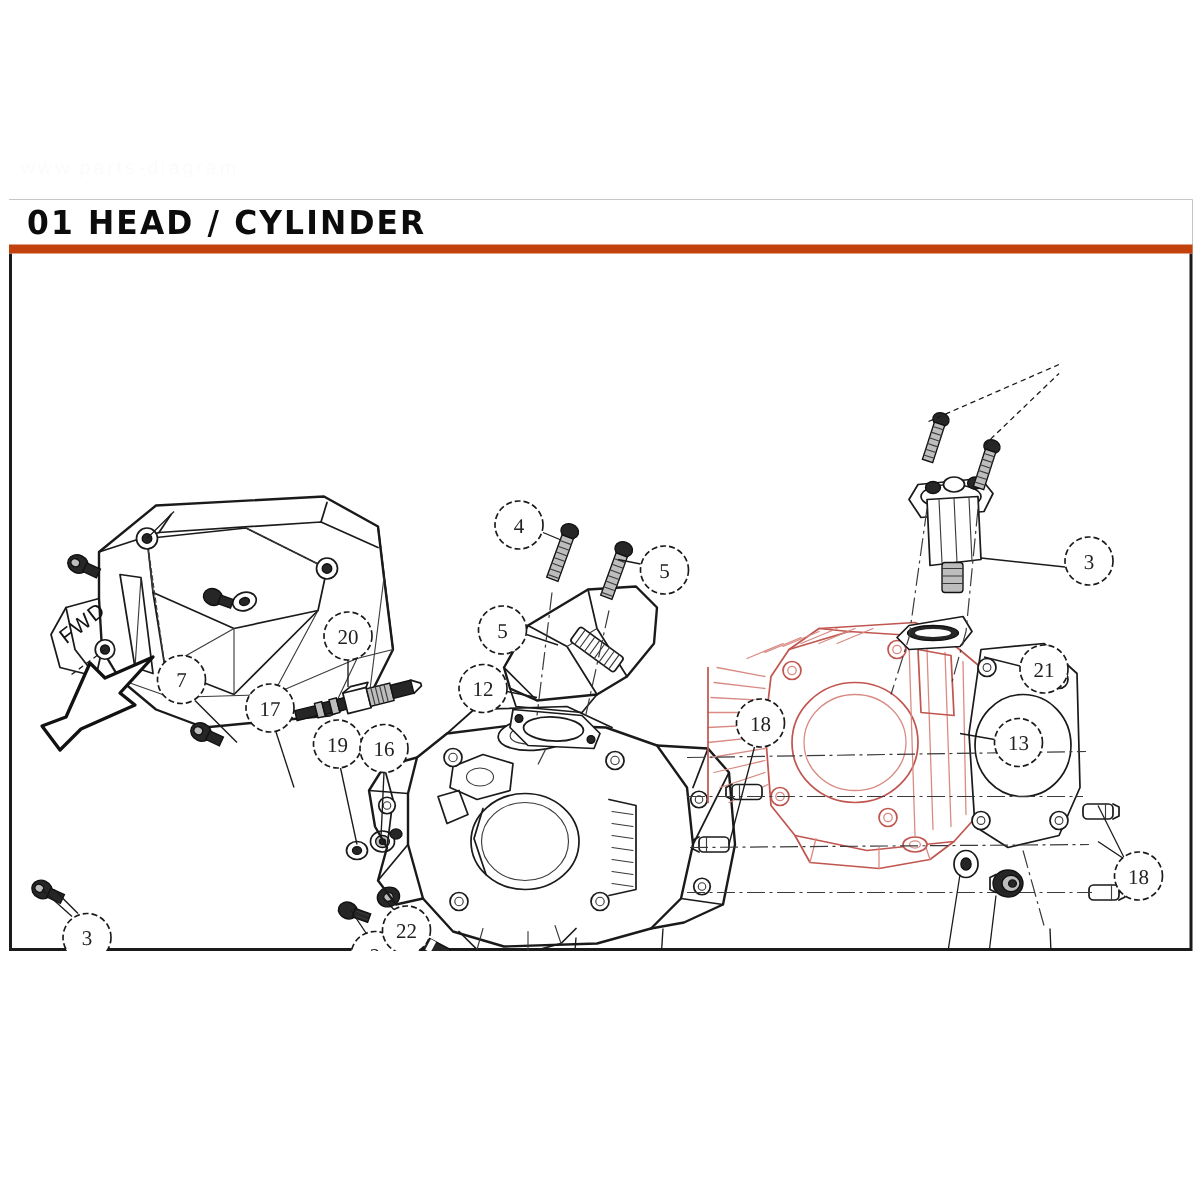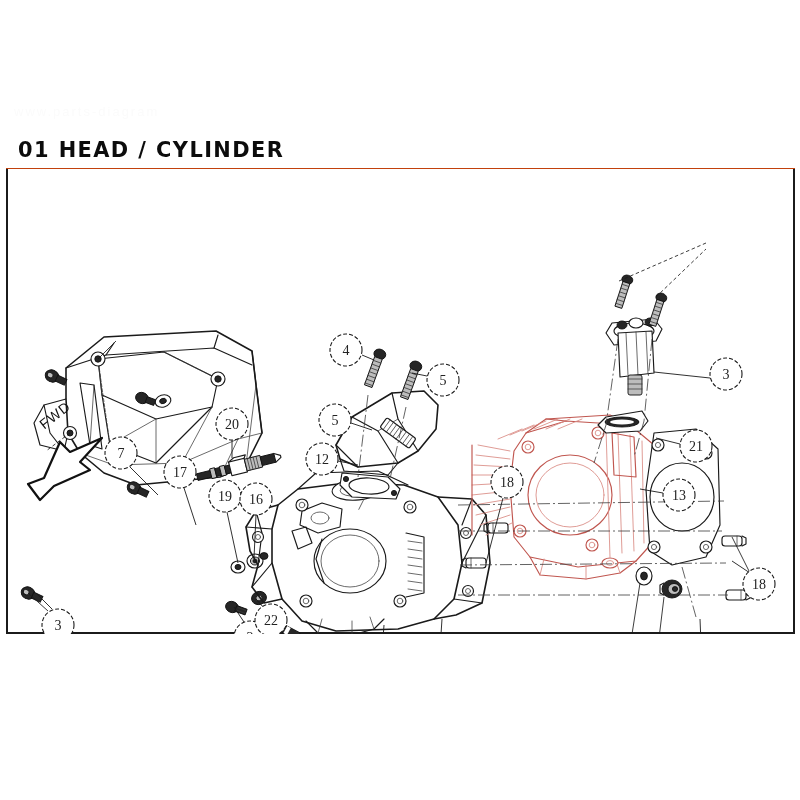--- a/index.html
+++ b/index.html
@@ -13,21 +13,21 @@
              font-family:"Liberation Sans", sans-serif;font-size:13px;
              letter-spacing:2px;color:#fbfbfb;white-space:nowrap;
              user-select:none;}
 
   
   #frame{position:absolute;left:6px;top:133px;width:789px;height:501px;
          border:2px solid #1b1b1b;box-sizing:border-box;background:#fff;}
 
   
   #titlebar{position:absolute;left:6px;top:133px;width:789px;height:36px;
-            box-sizing:border-box;border-bottom:1px solid #c2410c;
+            box-sizing:border-box;border-bottom:6px solid #c2410c;
             background:#fff;}
   #titletext{position:absolute;left:12px;top:4px;
              font-family:"DejaVu Sans", sans-serif;
              font-weight:bold;font-size:22px;color:#0c0c0c;
              letter-spacing:1.5px;white-space:nowrap;
              transform:scaleX(0.95);transform-origin:left center;}
 
   
   #art{position:absolute;left:6px;top:133px;width:789px;height:501px;}
 

